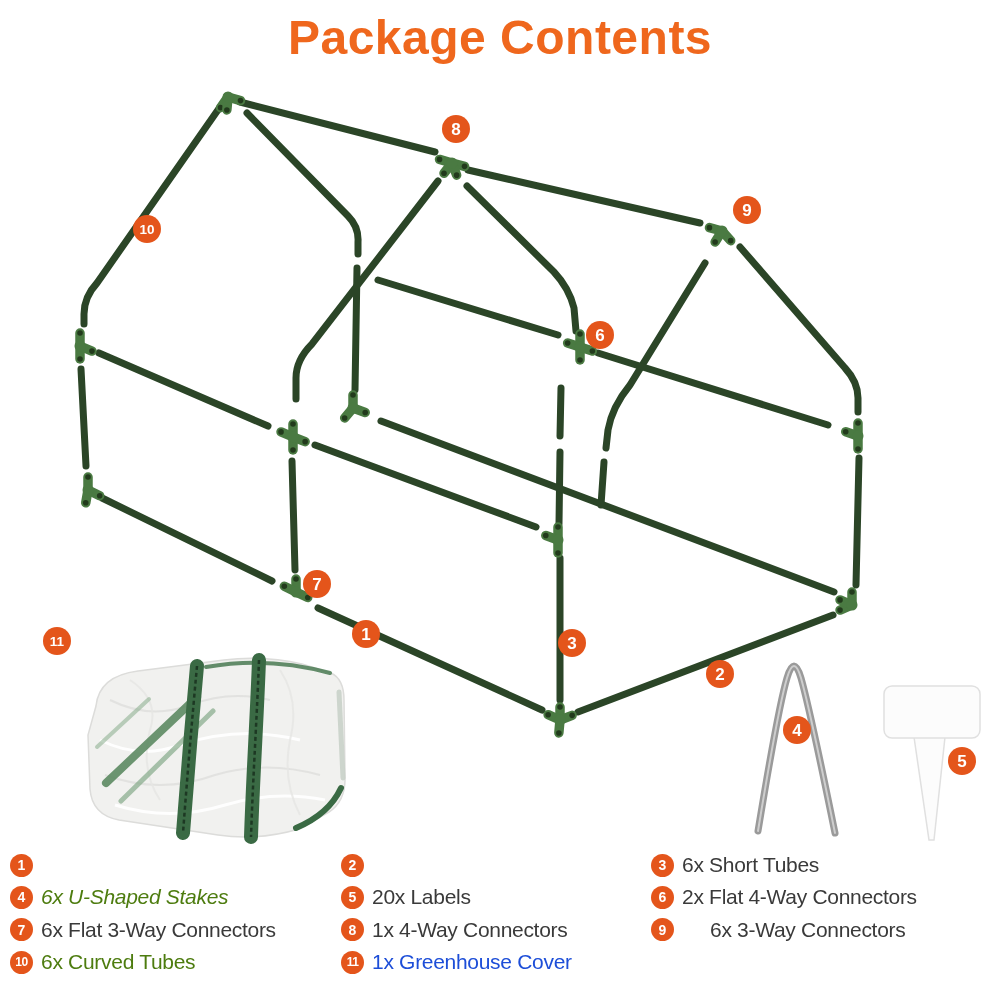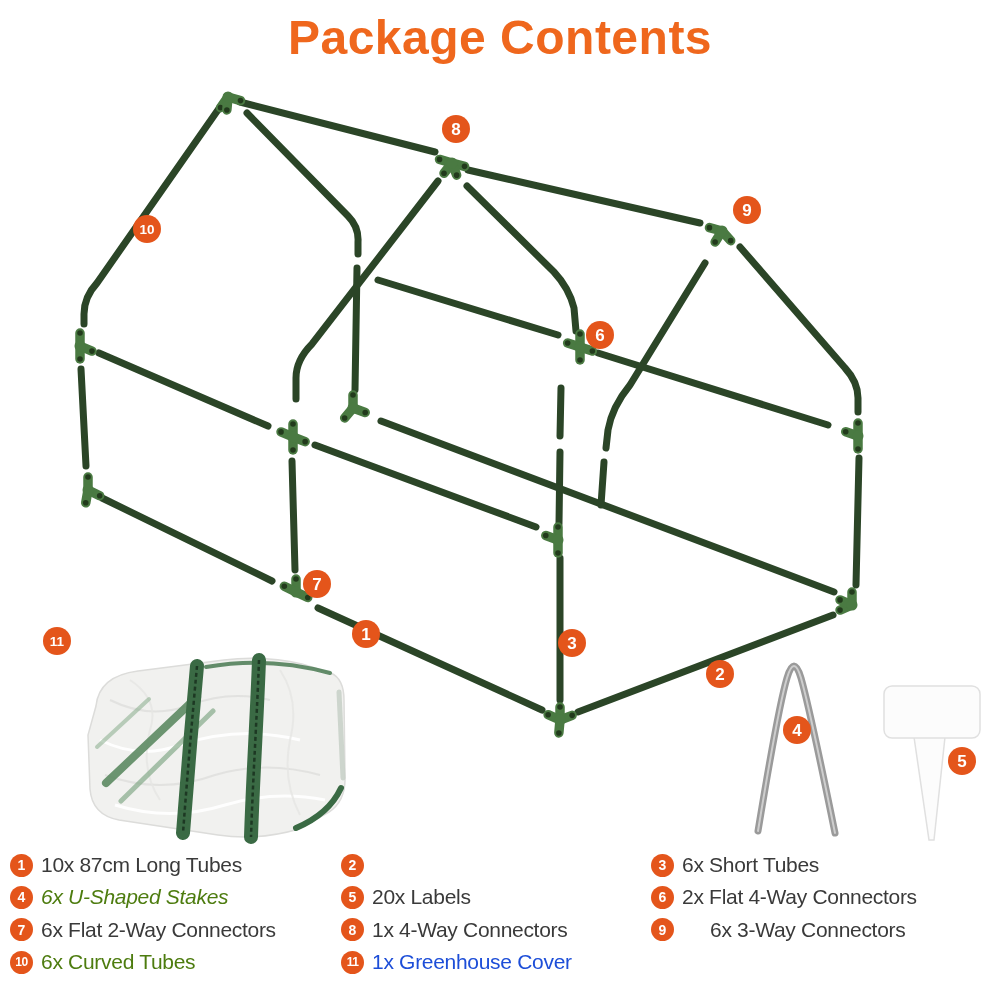--- a/index.html
+++ b/index.html
@@ -218,29 +218,28 @@
         </g>
         <g>
           <circle cx="57" cy="641" r="14" fill="#e4551b"></circle>
           <text x="57" y="641" dy="0.36em" text-anchor="middle" fill="#ffffff" font-size="13.5" font-weight="bold" font-family="&quot;Liberation Sans&quot;,sans-serif">11</text>
         </g>
       </g>
     </svg>
   <div id="legend">
       <div class="legend-row" style="left: 10px; top: 852px;">
         <span class="lbadge" style="background: rgb(228, 85, 27);">1</span>
-        <span class="ltext" style="color: rgb(58, 58, 58);">10x 87cm Long Tubes</span>
       </div>
       <div class="legend-row" style="left: 10px; top: 884.3px;">
         <span class="lbadge" style="background: rgb(228, 85, 27);">4</span>
         <span class="ltext" style="color: #4d7c0f; font-style: italic;">6x U-Shaped Stakes</span>
       </div>
       <div class="legend-row" style="left: 10px; top: 916.6px;">
         <span class="lbadge" style="background: rgb(228, 85, 27);">7</span>
-        <span class="ltext" style="color: rgb(58, 58, 58);">6x Flat 2-Way Connectors</span>
+        <span class="ltext" style="color: rgb(58, 58, 58);">6x Flat 3-Way Connectors</span>
       </div>
       <div class="legend-row" style="left: 10px; top: 949px;">
         <span class="lbadge two" style="background: rgb(228, 85, 27);">10</span>
         <span class="ltext" style="color: #4d7c0f;">6x Curved Tubes</span>
       </div>
       <div class="legend-row" style="left: 341px; top: 852px;">
         <span class="lbadge" style="background: rgb(228, 85, 27);">2</span>
       </div>
       <div class="legend-row" style="left: 341px; top: 884.3px;">
         <span class="lbadge" style="background: rgb(228, 85, 27);">5</span>

